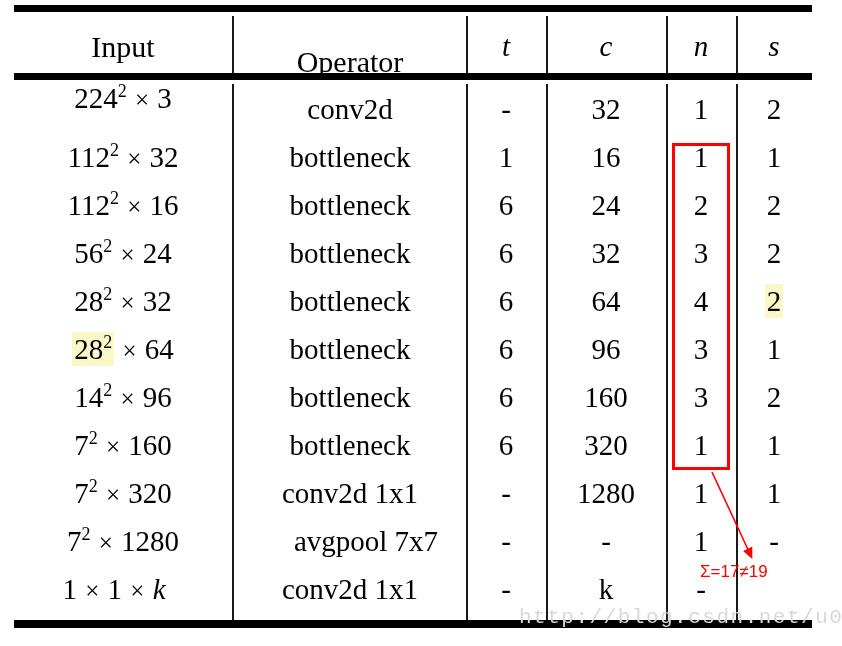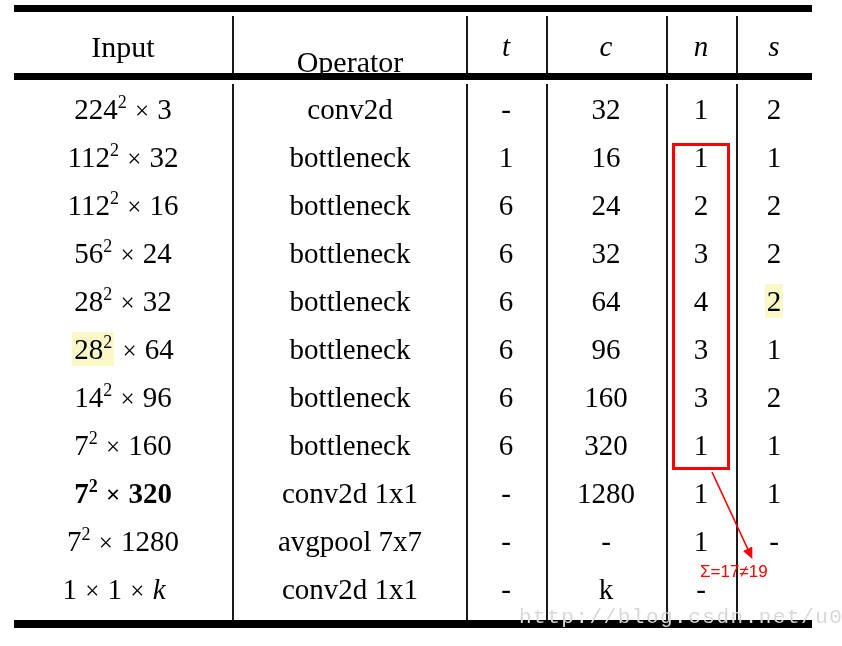--- a/index.html
+++ b/index.html
@@ -149,21 +149,21 @@
   <div id="header-row">
       <div class="cell header-cell" style="left: 13px; width: 220px; top: 32px;">Input</div>
       <div class="cell header-cell" style="left: 240px; width: 220px; top: 47px;">Operator</div>
       <div class="cell header-cell math" style="left: 396px; width: 220px; top: 32px;">t</div>
       <div class="cell header-cell math" style="left: 496px; width: 220px; top: 32px;">c</div>
       <div class="cell header-cell math" style="left: 591px; width: 220px; top: 32px;">n</div>
       <div class="cell header-cell math" style="left: 664px; width: 220px; top: 32px;">s</div>
     </div>
 
   <div id="body-rows">
-      <div class="cell body-cell" style="left: 13px; width: 220px; top: 95px;"><span>224<span class="sup">2</span></span><span class="times"> × </span><span>3</span></div>
+      <div class="cell body-cell" style="left: 13px; width: 220px; top: 84px;"><span>224<span class="sup">2</span></span><span class="times"> × </span><span>3</span></div>
       <div class="cell body-cell" style="left: 240px; width: 220px; top: 95px;">conv2d</div>
       <div class="cell body-cell" style="left: 396px; width: 220px; top: 95px;">-</div>
       <div class="cell body-cell" style="left: 496px; width: 220px; top: 95px;">32</div>
       <div class="cell body-cell" style="left: 591px; width: 220px; top: 95px;">1</div>
       <div class="cell body-cell" style="left: 664px; width: 220px; top: 95px;">2</div>
       <div class="cell body-cell" style="left: 13px; width: 220px; top: 143px;"><span>112<span class="sup">2</span></span><span class="times"> × </span><span>32</span></div>
       <div class="cell body-cell" style="left: 240px; width: 220px; top: 143px;">bottleneck</div>
       <div class="cell body-cell" style="left: 396px; width: 220px; top: 143px;">1</div>
       <div class="cell body-cell" style="left: 496px; width: 220px; top: 143px;">16</div>
       <div class="cell body-cell" style="left: 591px; width: 220px; top: 143px;">1</div>
@@ -197,28 +197,28 @@
       <div class="cell body-cell" style="left: 396px; width: 220px; top: 383px;">6</div>
       <div class="cell body-cell" style="left: 496px; width: 220px; top: 383px;">160</div>
       <div class="cell body-cell" style="left: 591px; width: 220px; top: 383px;">3</div>
       <div class="cell body-cell" style="left: 664px; width: 220px; top: 383px;">2</div>
       <div class="cell body-cell" style="left: 13px; width: 220px; top: 431px;"><span>7<span class="sup">2</span></span><span class="times"> × </span><span>160</span></div>
       <div class="cell body-cell" style="left: 240px; width: 220px; top: 431px;">bottleneck</div>
       <div class="cell body-cell" style="left: 396px; width: 220px; top: 431px;">6</div>
       <div class="cell body-cell" style="left: 496px; width: 220px; top: 431px;">320</div>
       <div class="cell body-cell" style="left: 591px; width: 220px; top: 431px;">1</div>
       <div class="cell body-cell" style="left: 664px; width: 220px; top: 431px;">1</div>
-      <div class="cell body-cell" style="left: 13px; width: 220px; top: 479px; font-weight: bold;"><span>7<span class="sup">2</span></span><span class="times"> × </span><span>320</span></div>
+      <div class="cell body-cell" style="left: 13px; width: 220px; top: 479px;"><span>7<span class="sup">2</span></span><span class="times"> × </span><span>320</span></div>
       <div class="cell body-cell" style="left: 240px; width: 220px; top: 479px;">conv2d 1x1</div>
       <div class="cell body-cell" style="left: 396px; width: 220px; top: 479px;">-</div>
       <div class="cell body-cell" style="left: 496px; width: 220px; top: 479px;">1280</div>
       <div class="cell body-cell" style="left: 591px; width: 220px; top: 479px;">1</div>
       <div class="cell body-cell" style="left: 664px; width: 220px; top: 479px;">1</div>
       <div class="cell body-cell" style="left: 13px; width: 220px; top: 527px;"><span>7<span class="sup">2</span></span><span class="times"> × </span><span>1280</span></div>
-      <div class="cell body-cell" style="left: 240px; width: 220px; top: 527px;">avgpool 7x7</div>
+      <div class="cell body-cell" style="left: 256px; width: 220px; top: 527px;">avgpool 7x7</div>
       <div class="cell body-cell" style="left: 396px; width: 220px; top: 527px;">-</div>
       <div class="cell body-cell" style="left: 496px; width: 220px; top: 527px;">-</div>
       <div class="cell body-cell" style="left: 591px; width: 220px; top: 527px;">1</div>
       <div class="cell body-cell" style="left: 664px; width: 220px; top: 527px;">-</div>
       <div class="cell body-cell" style="left: 4px; width: 220px; top: 575px;"><span>1</span><span class="times"> × </span><span>1</span><span class="times"> × </span><span class="ital">k</span></div>
       <div class="cell body-cell" style="left: 240px; width: 220px; top: 575px;">conv2d 1x1</div>
       <div class="cell body-cell" style="left: 396px; width: 220px; top: 575px;">-</div>
       <div class="cell body-cell" style="left: 496px; width: 220px; top: 575px;">k</div>
       <div class="cell body-cell" style="left: 591px; width: 220px; top: 575px;">-</div>
     </div>

